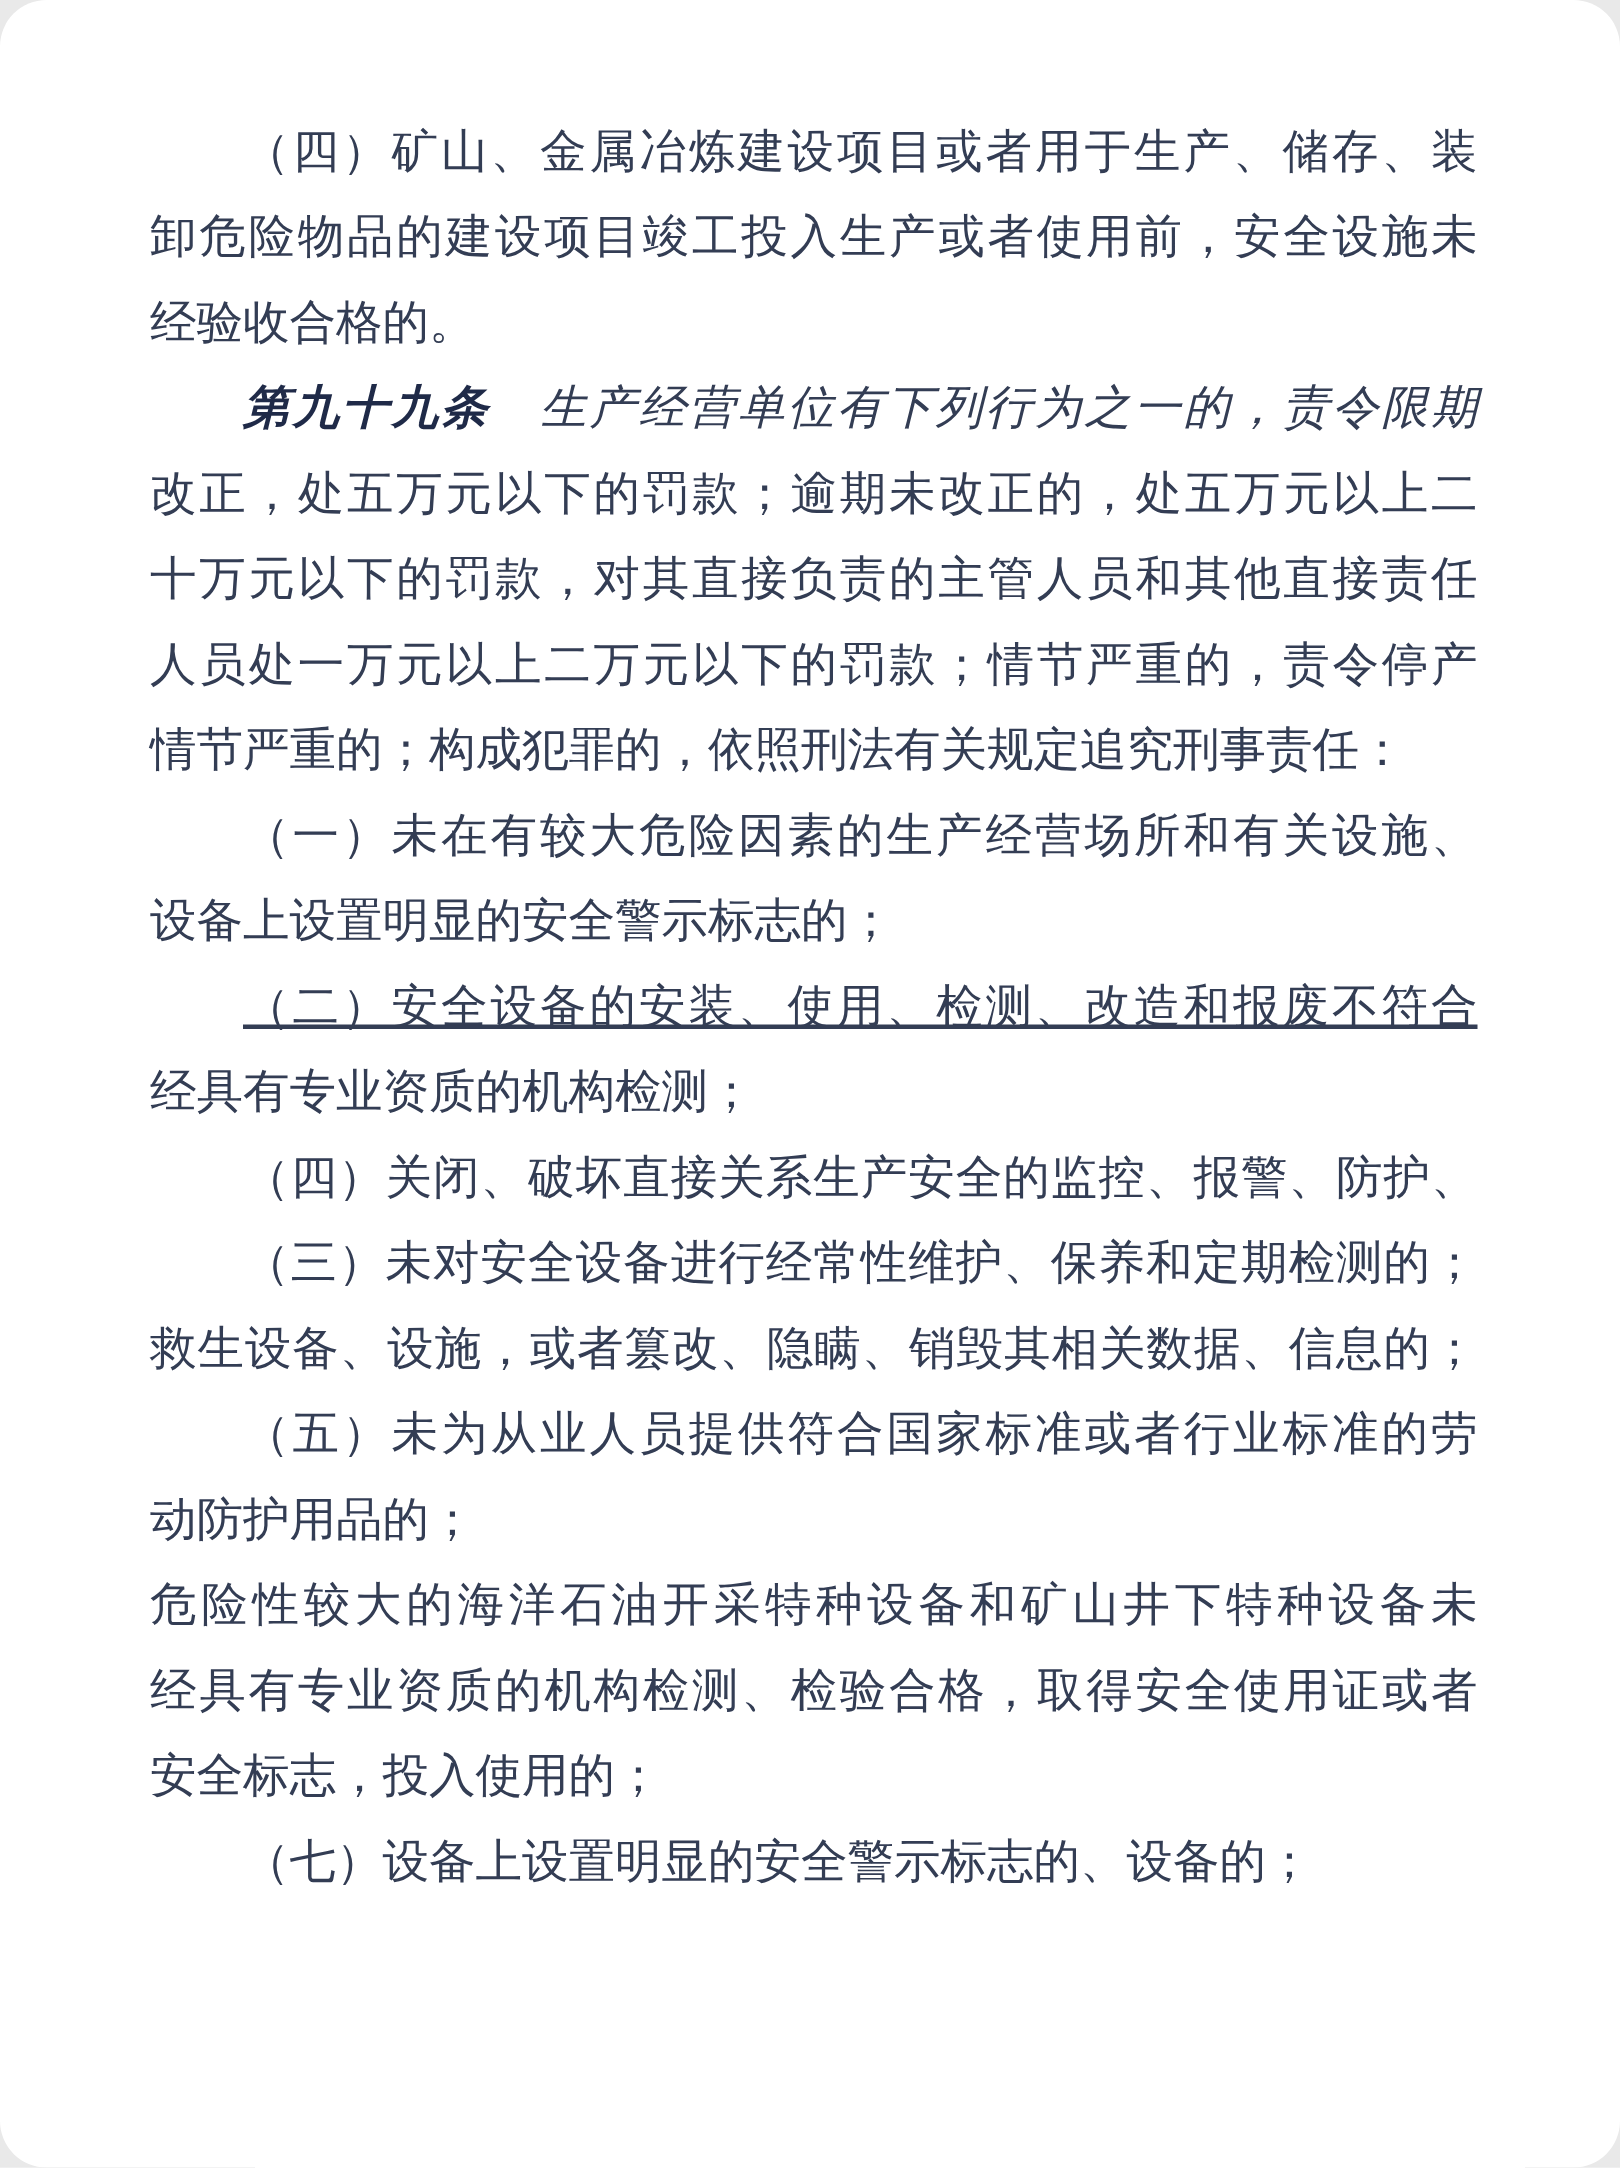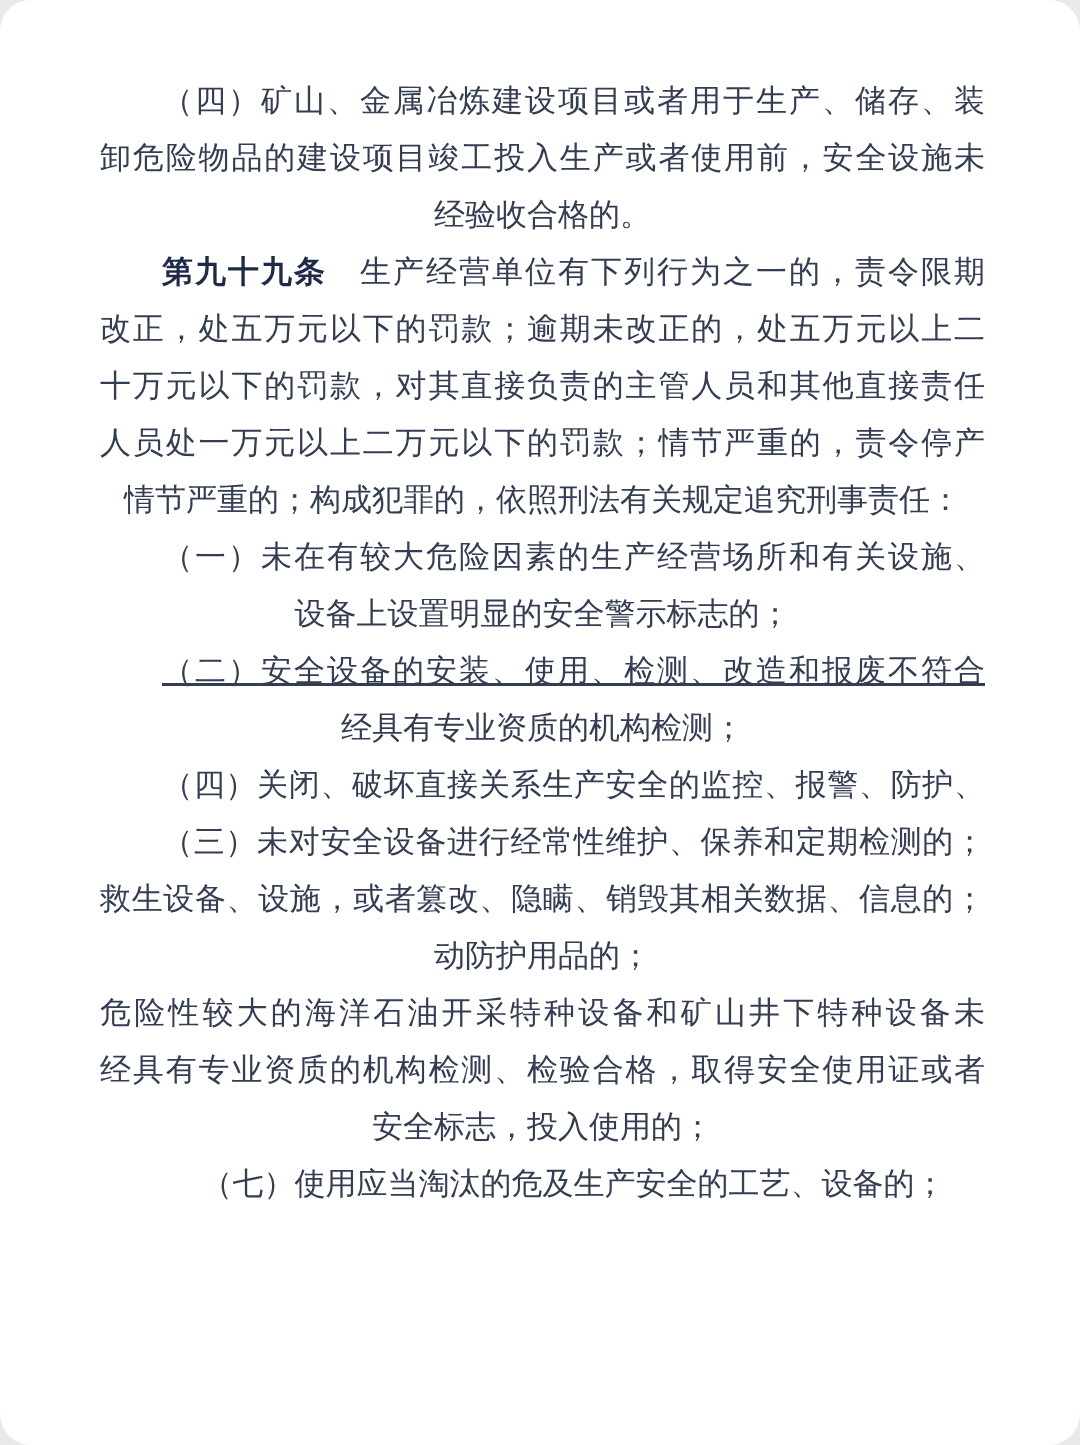--- a/index.html
+++ b/index.html
@@ -21,21 +21,21 @@
   }
   .doc {
     width: 885px;
     font-family: "Liberation Serif", "DejaVu Serif", serif;
     font-size: 31px;
     line-height: 57px;
     color: var(--fg);
   }
   .line {
     width: 100%;
-    text-align: center;
+    text-align: left;
     white-space: normal;
   }
   .line.j {
     text-align: justify;
     text-align-last: justify;
     text-justify: inter-character;
   }
   .bold {
     font-family: "Liberation Sans", "DejaVu Sans", sans-serif;
     font-weight: 700;
@@ -43,31 +43,32 @@
   }
 </style>
 </head>
 <body>
 
 <div class="page">
   <div class="doc" id="doc">
       <div class="line j" style="padding-left: 2em;"><span>（四）矿山、金属冶炼建设项目或者用于生产、储存、装</span></div>
       <div class="line j"><span>卸危险物品的建设项目竣工投入生产或者使用前，安全设施未</span></div>
       <div class="line"><span>经验收合格的。</span></div>
-      <div class="line j" style="padding-left: 2em;"><span class="bold">第九十九条</span><span>　生产经营单位有下列行为之一的，责令限期</span></div>
+      <div class="line j" style="padding-left: 2em; font-style: italic;"><span class="bold">第九十九条</span><span>　生产经营单位有下列行为之一的，责令限期</span></div>
       <div class="line j"><span>改正，处五万元以下的罚款；逾期未改正的，处五万元以上二</span></div>
       <div class="line j"><span>十万元以下的罚款，对其直接负责的主管人员和其他直接责任</span></div>
       <div class="line j"><span>人员处一万元以上二万元以下的罚款；情节严重的，责令停产</span></div>
       <div class="line"><span>情节严重的；构成犯罪的，依照刑法有关规定追究刑事责任：</span></div>
       <div class="line j" style="padding-left: 2em;"><span>（一）未在有较大危险因素的生产经营场所和有关设施、</span></div>
       <div class="line"><span>设备上设置明显的安全警示标志的；</span></div>
       <div class="line j" style="padding-left: 2em; text-decoration: underline;"><span>（二）安全设备的安装、使用、检测、改造和报废不符合</span></div>
       <div class="line"><span>经具有专业资质的机构检测；</span></div>
       <div class="line j" style="padding-left: 2em;"><span>（四）关闭、破坏直接关系生产安全的监控、报警、防护、</span></div>
       <div class="line j" style="padding-left: 2em;"><span>（三）未对安全设备进行经常性维护、保养和定期检测的；</span></div>
       <div class="line j"><span>救生设备、设施，或者篡改、隐瞒、销毁其相关数据、信息的；</span></div>
+      <div class="line j" style="padding-left: 2em;"><span>（五）未为从业人员提供符合国家标准或者行业标准的劳</span></div>
       <div class="line"><span>动防护用品的；</span></div>
       <div class="line j"><span>危险性较大的海洋石油开采特种设备和矿山井下特种设备未</span></div>
       <div class="line j"><span>经具有专业资质的机构检测、检验合格，取得安全使用证或者</span></div>
       <div class="line"><span>安全标志，投入使用的；</span></div>
-      <div class="line" style="padding-left: 2em;"><span>（七）使用应当淘汰的危及生产安全的工艺、设备的；</span></div>
+      <div class="line" style="padding-left: 2em;"><span>（七）设备上设置明显的安全警示标志的、设备的；</span></div>
     </div>
 </div>
 
 </body></html>

